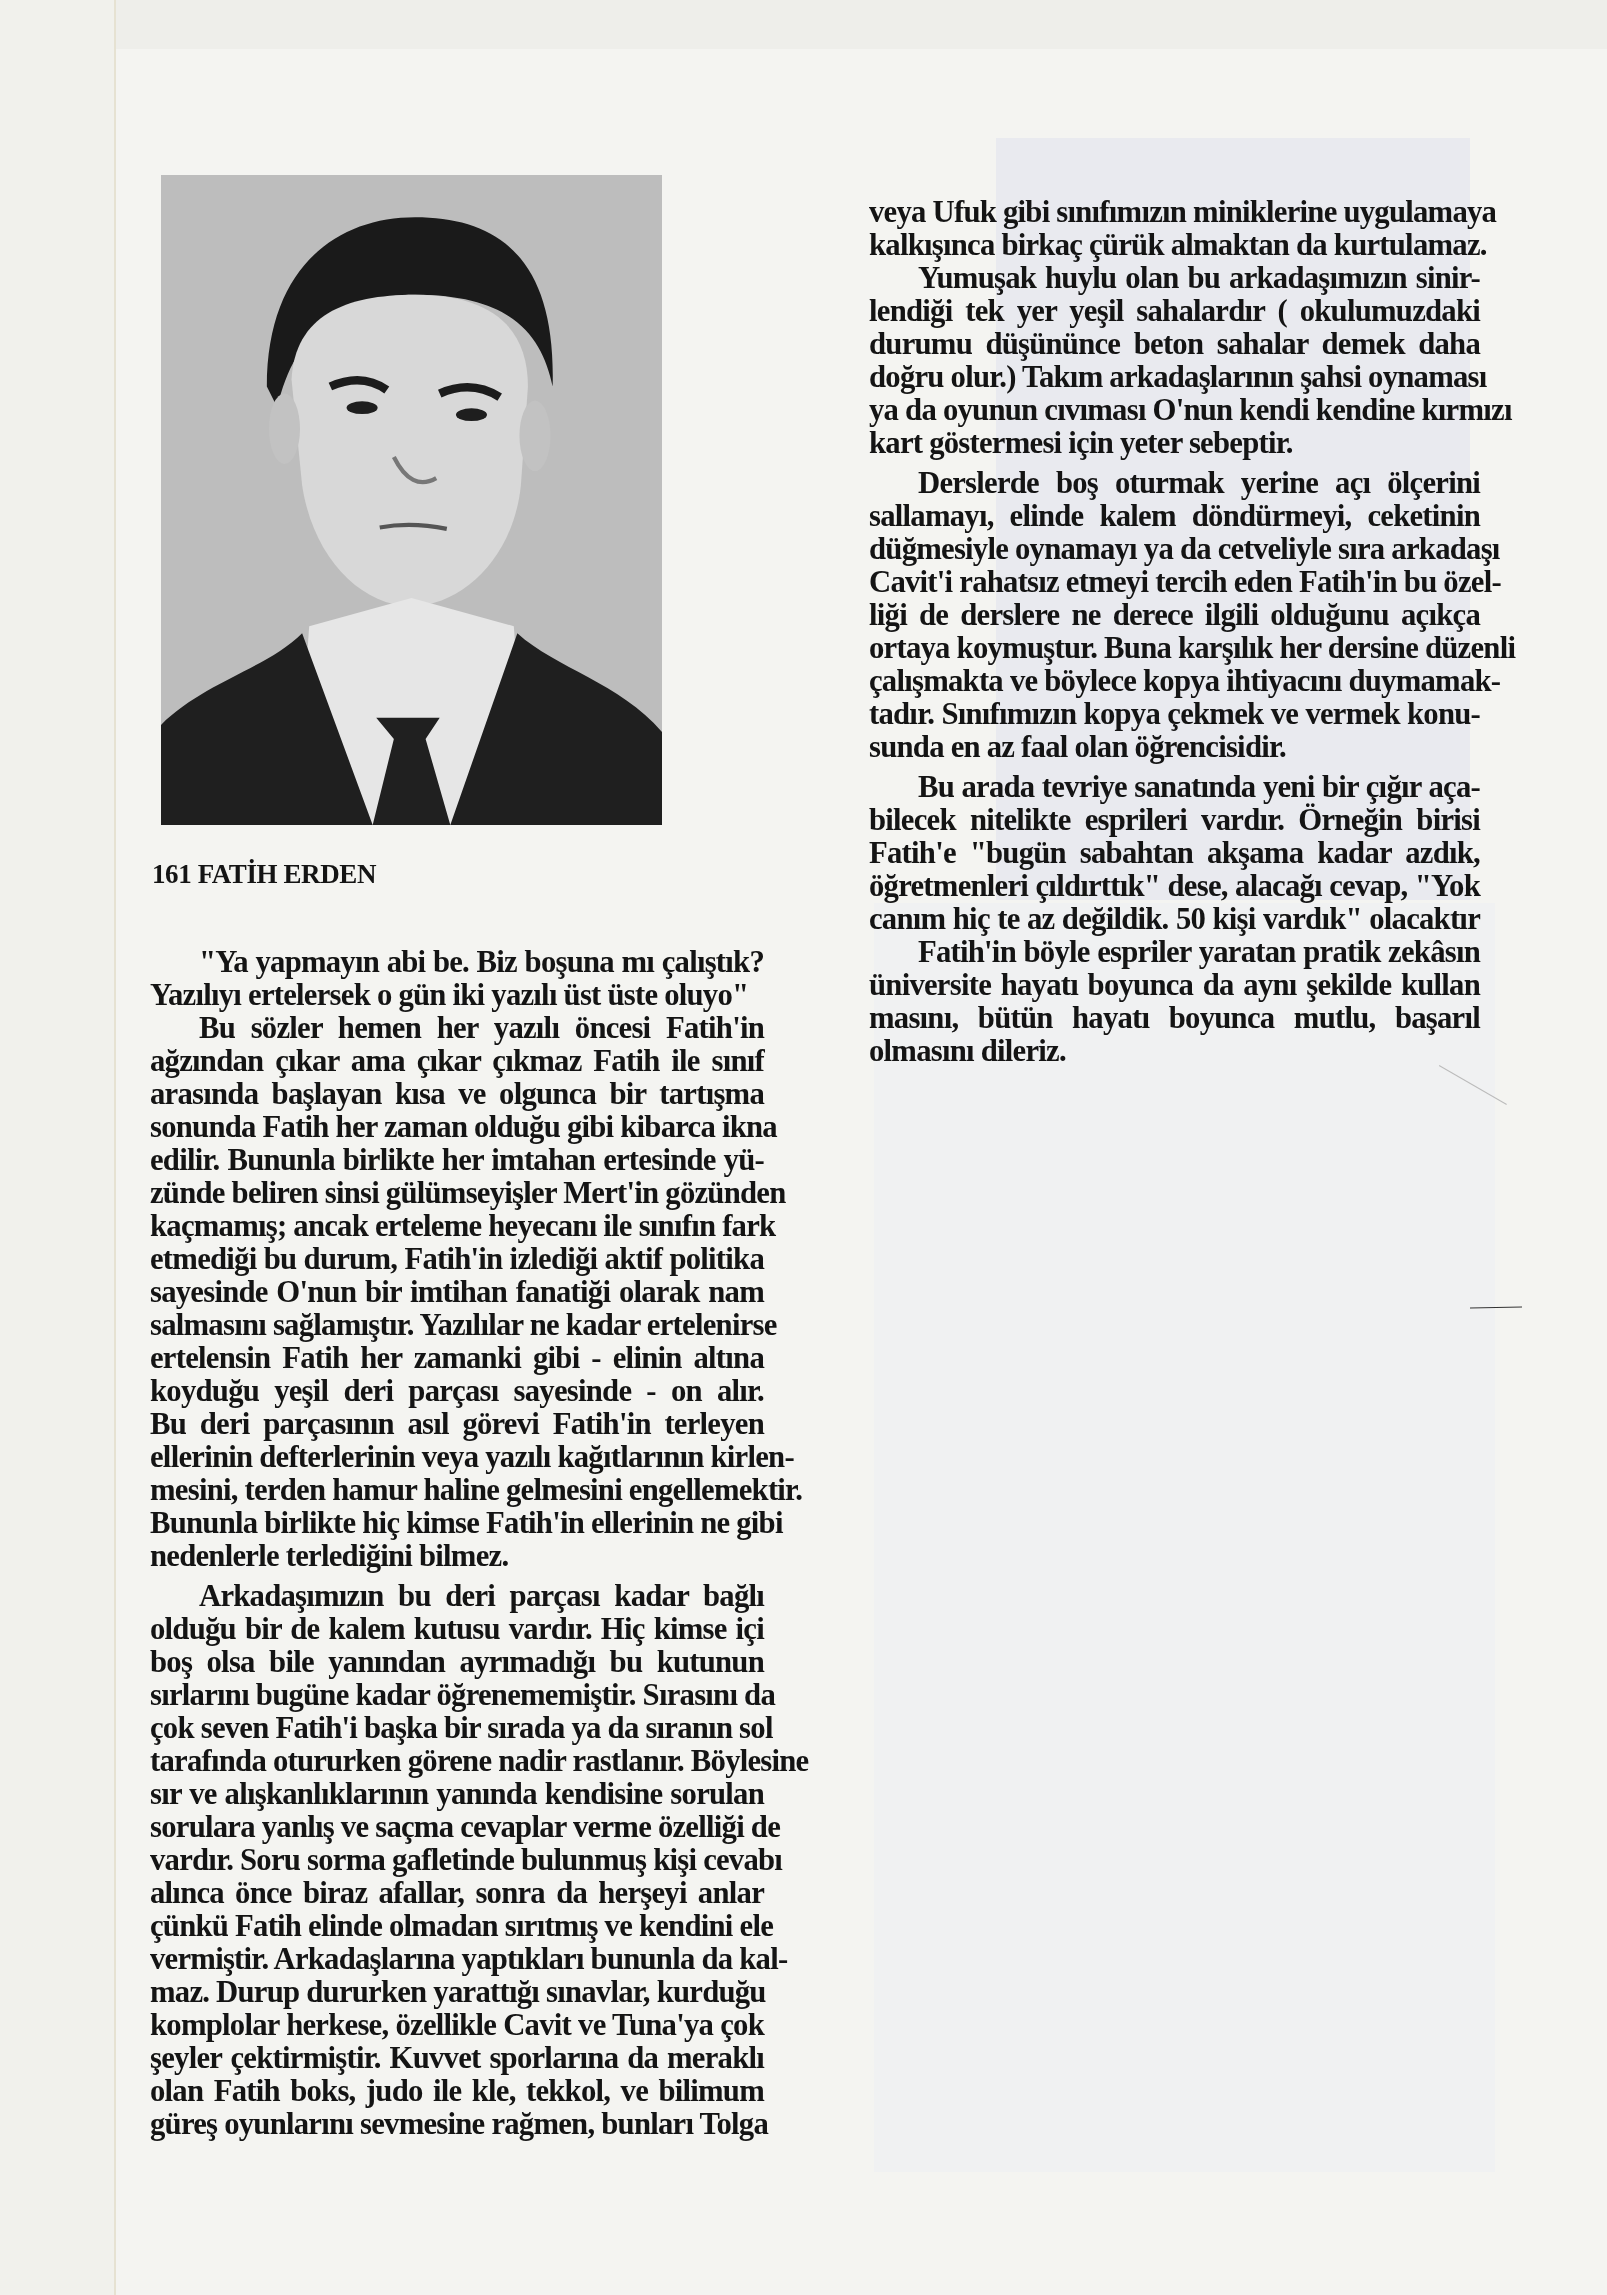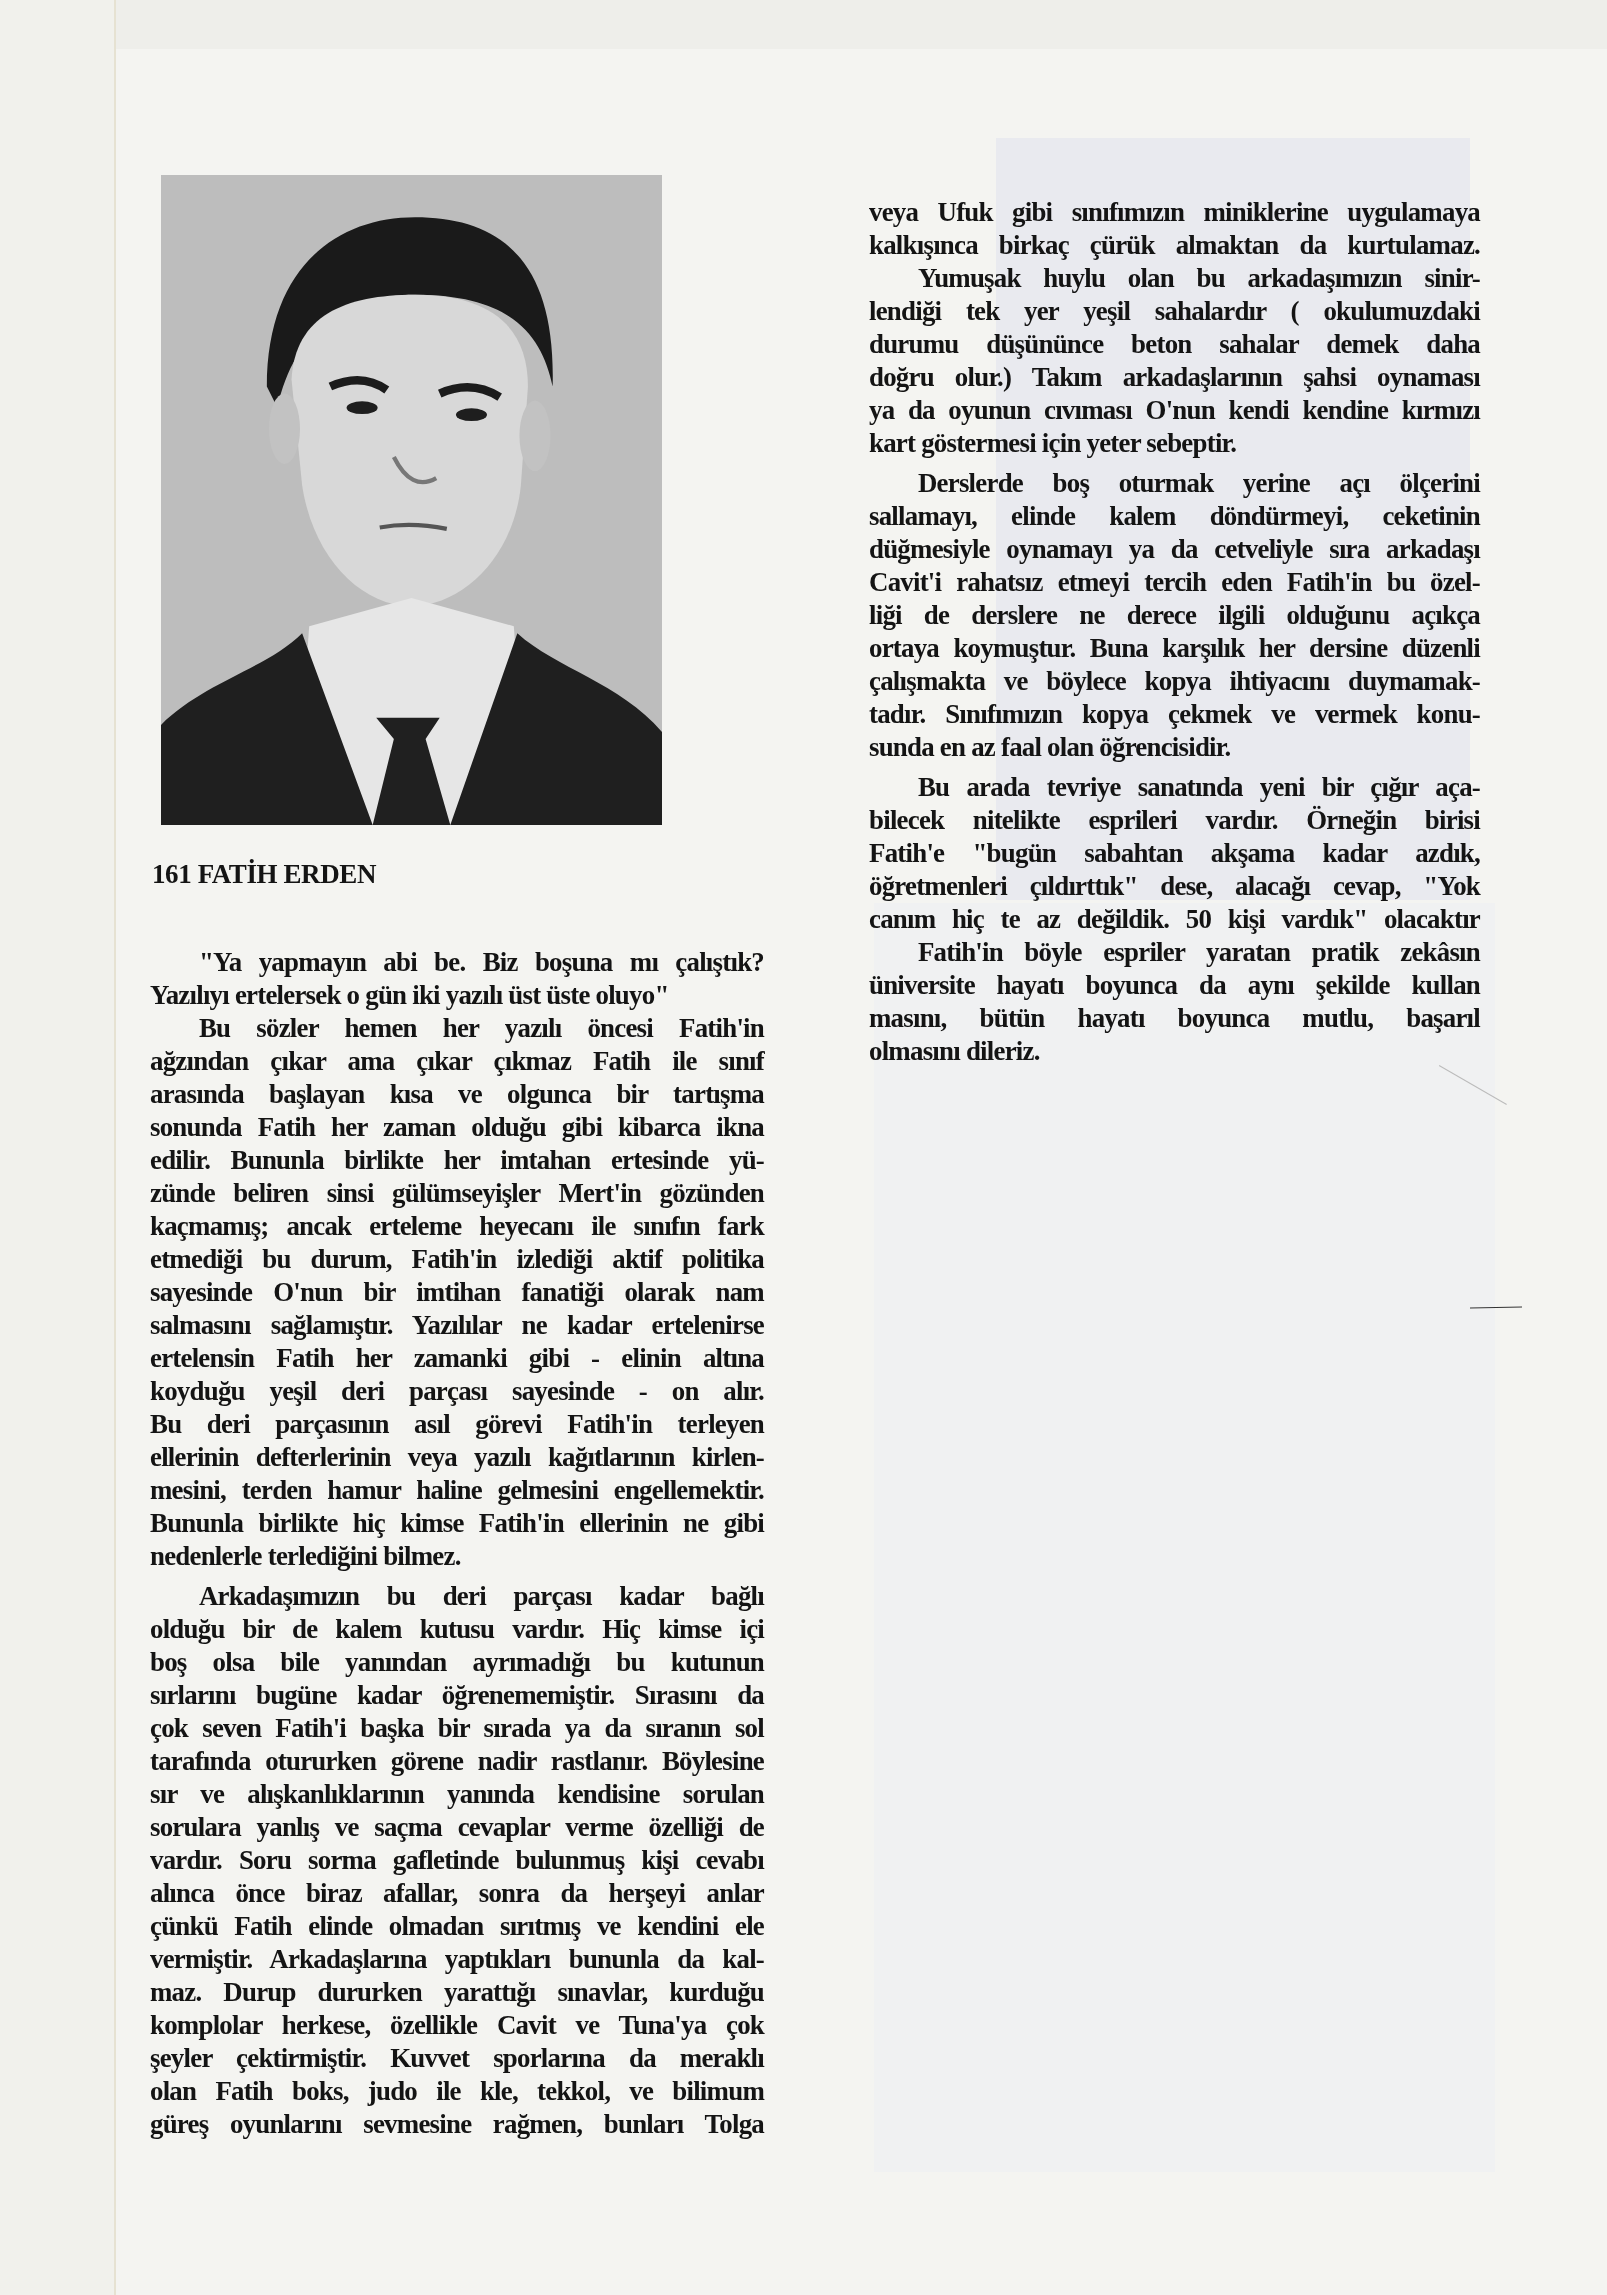--- a/index.html
+++ b/index.html
@@ -21,21 +21,21 @@
   .showthrough-lower {
     position:absolute; left:874px; top:903px; width:621px; height:1269px;
     background:#eef0f2; opacity:0.7;
   }
   .photo {
     position:absolute; left:161px; top:175px; width:501px; height:650px;
     background:#b9b9b9; overflow:hidden;
   }
   .photo svg { width:100%; height:100%; display:block; }
   .col {
-    position:absolute; font-size:28px; line-height:33px;
+    position:absolute; font-size:32px; line-height:33px;
   }
   .col-left { left:150px; top:945px; width:615px; }
   .col-right { left:869px; top:195px; width:612px; }
   .heading {
     position:absolute; left:152px; top:859px; font-size:27px; font-weight:bold;
     letter-spacing:-0.4px;
     text-align:center;
   }
   .line {
     display:block; text-align:justify; text-align-last:justify; white-space:nowrap;

